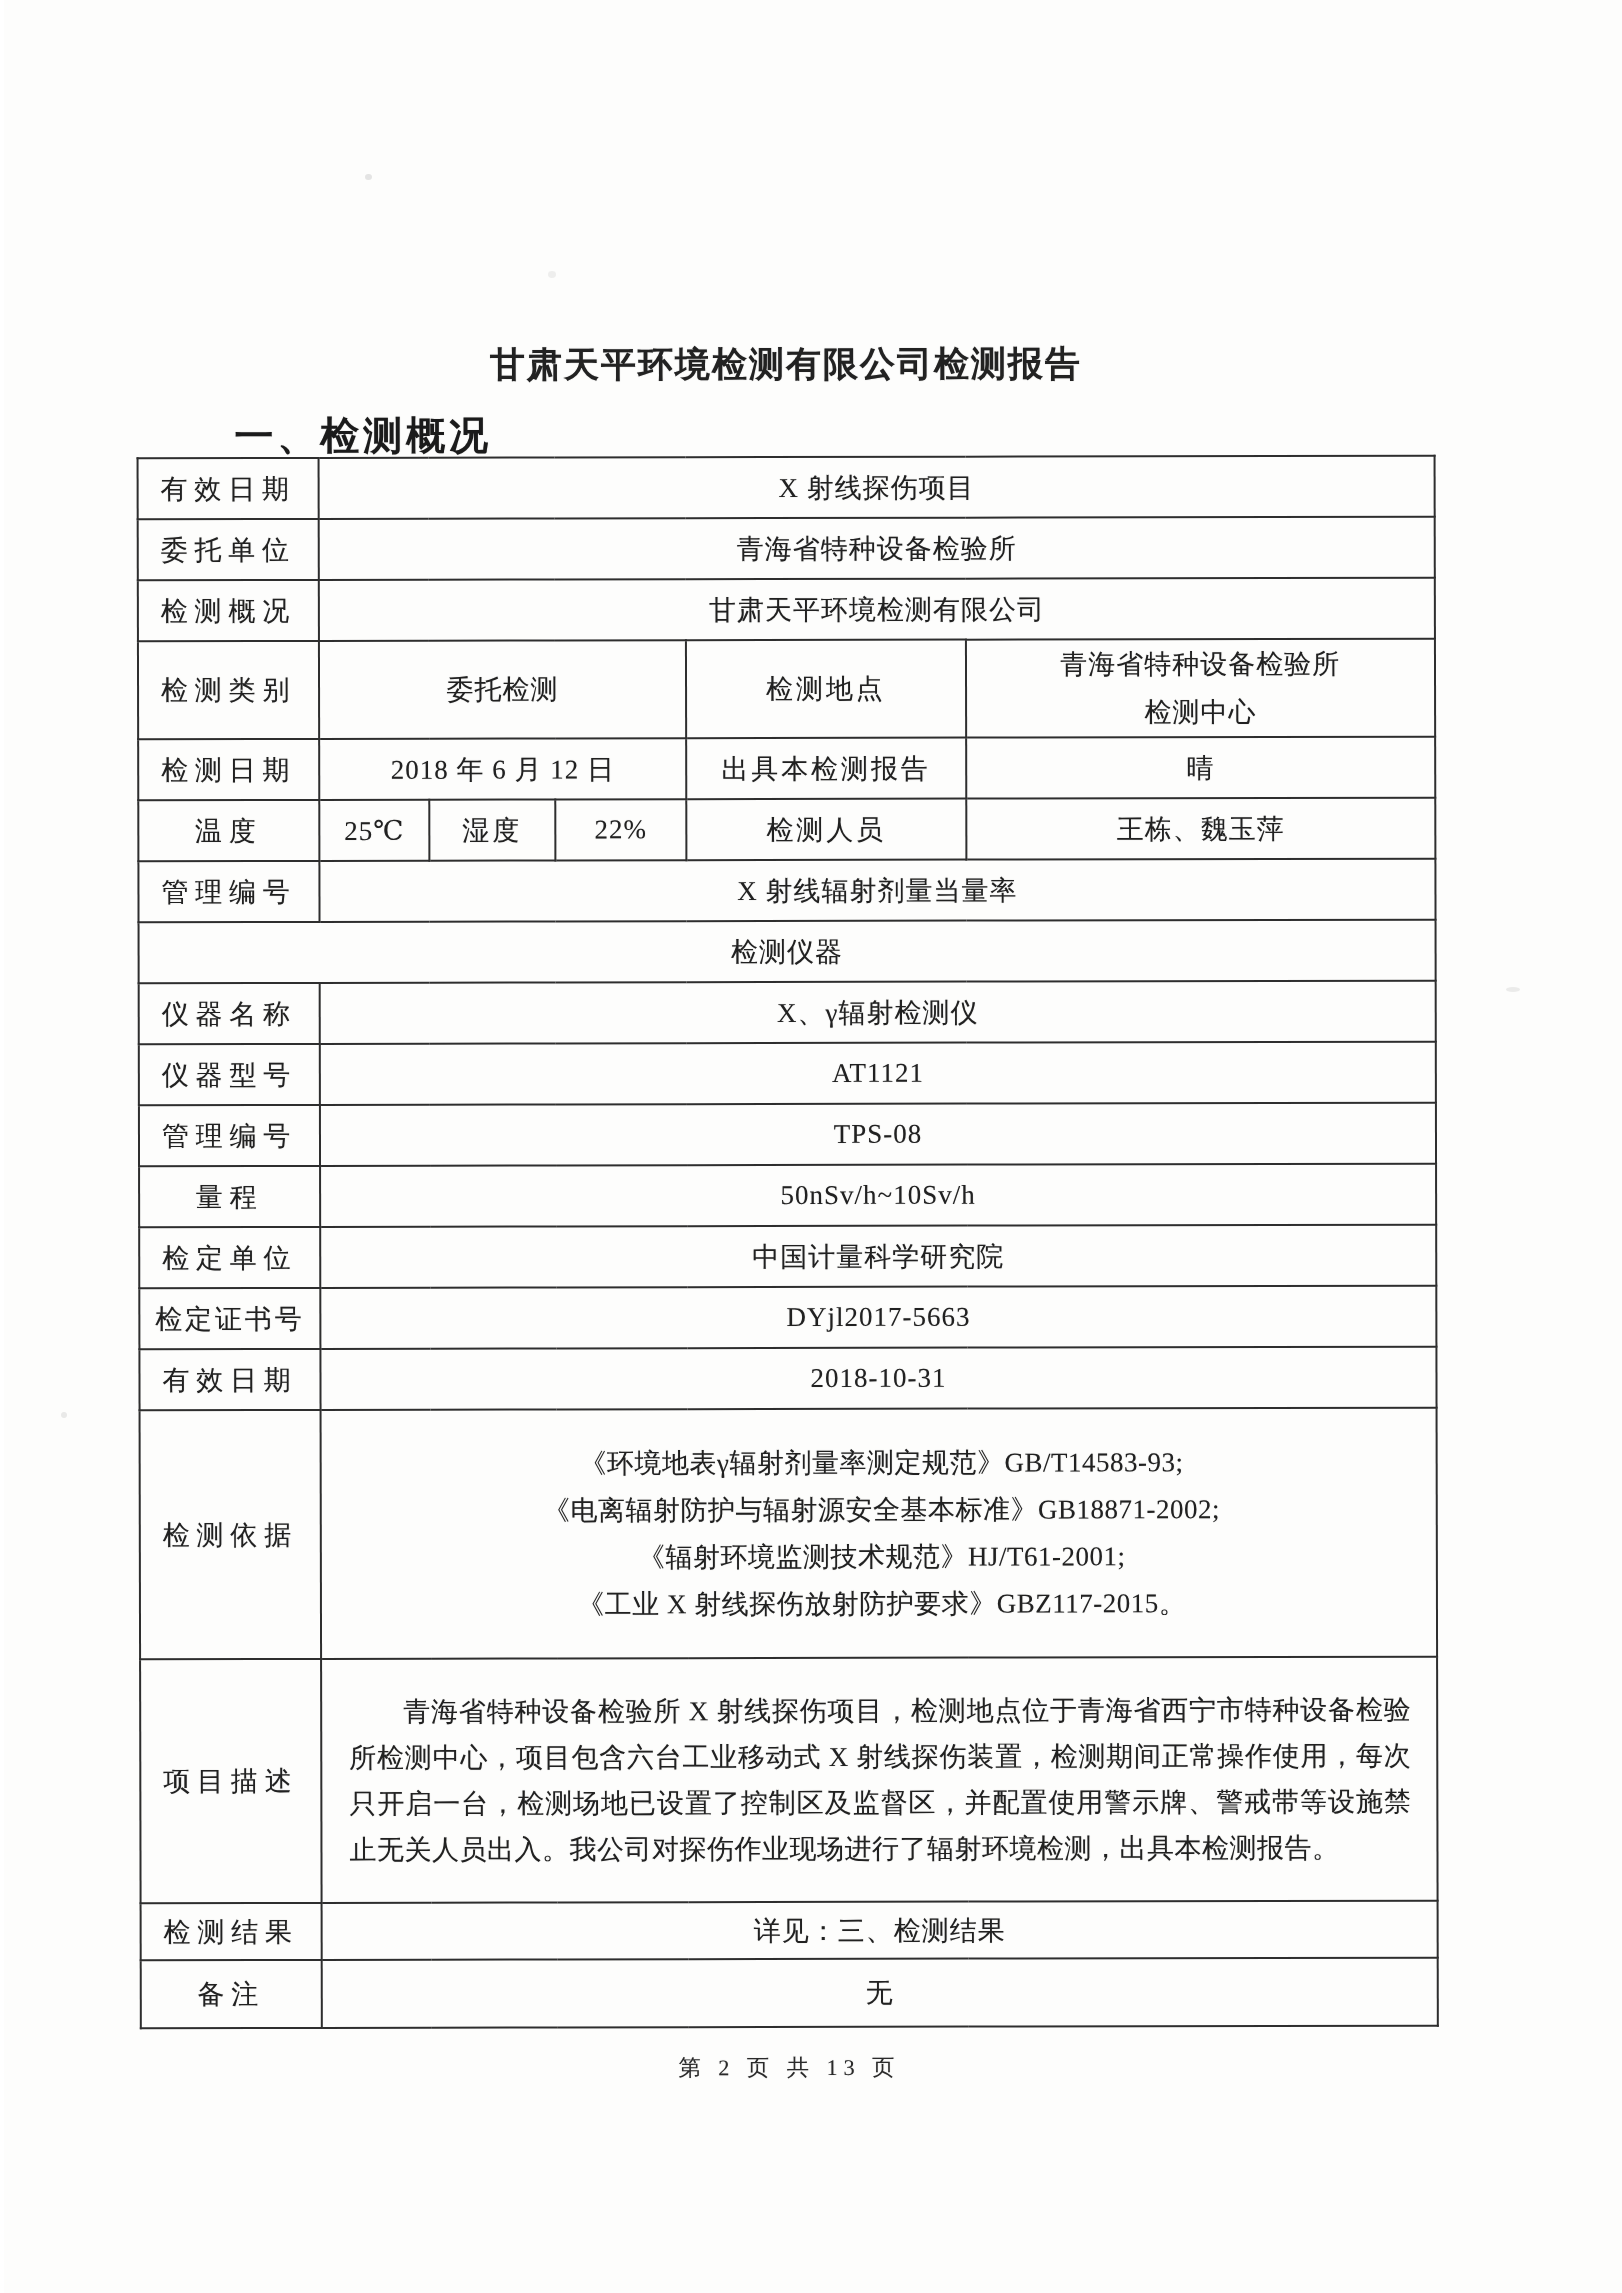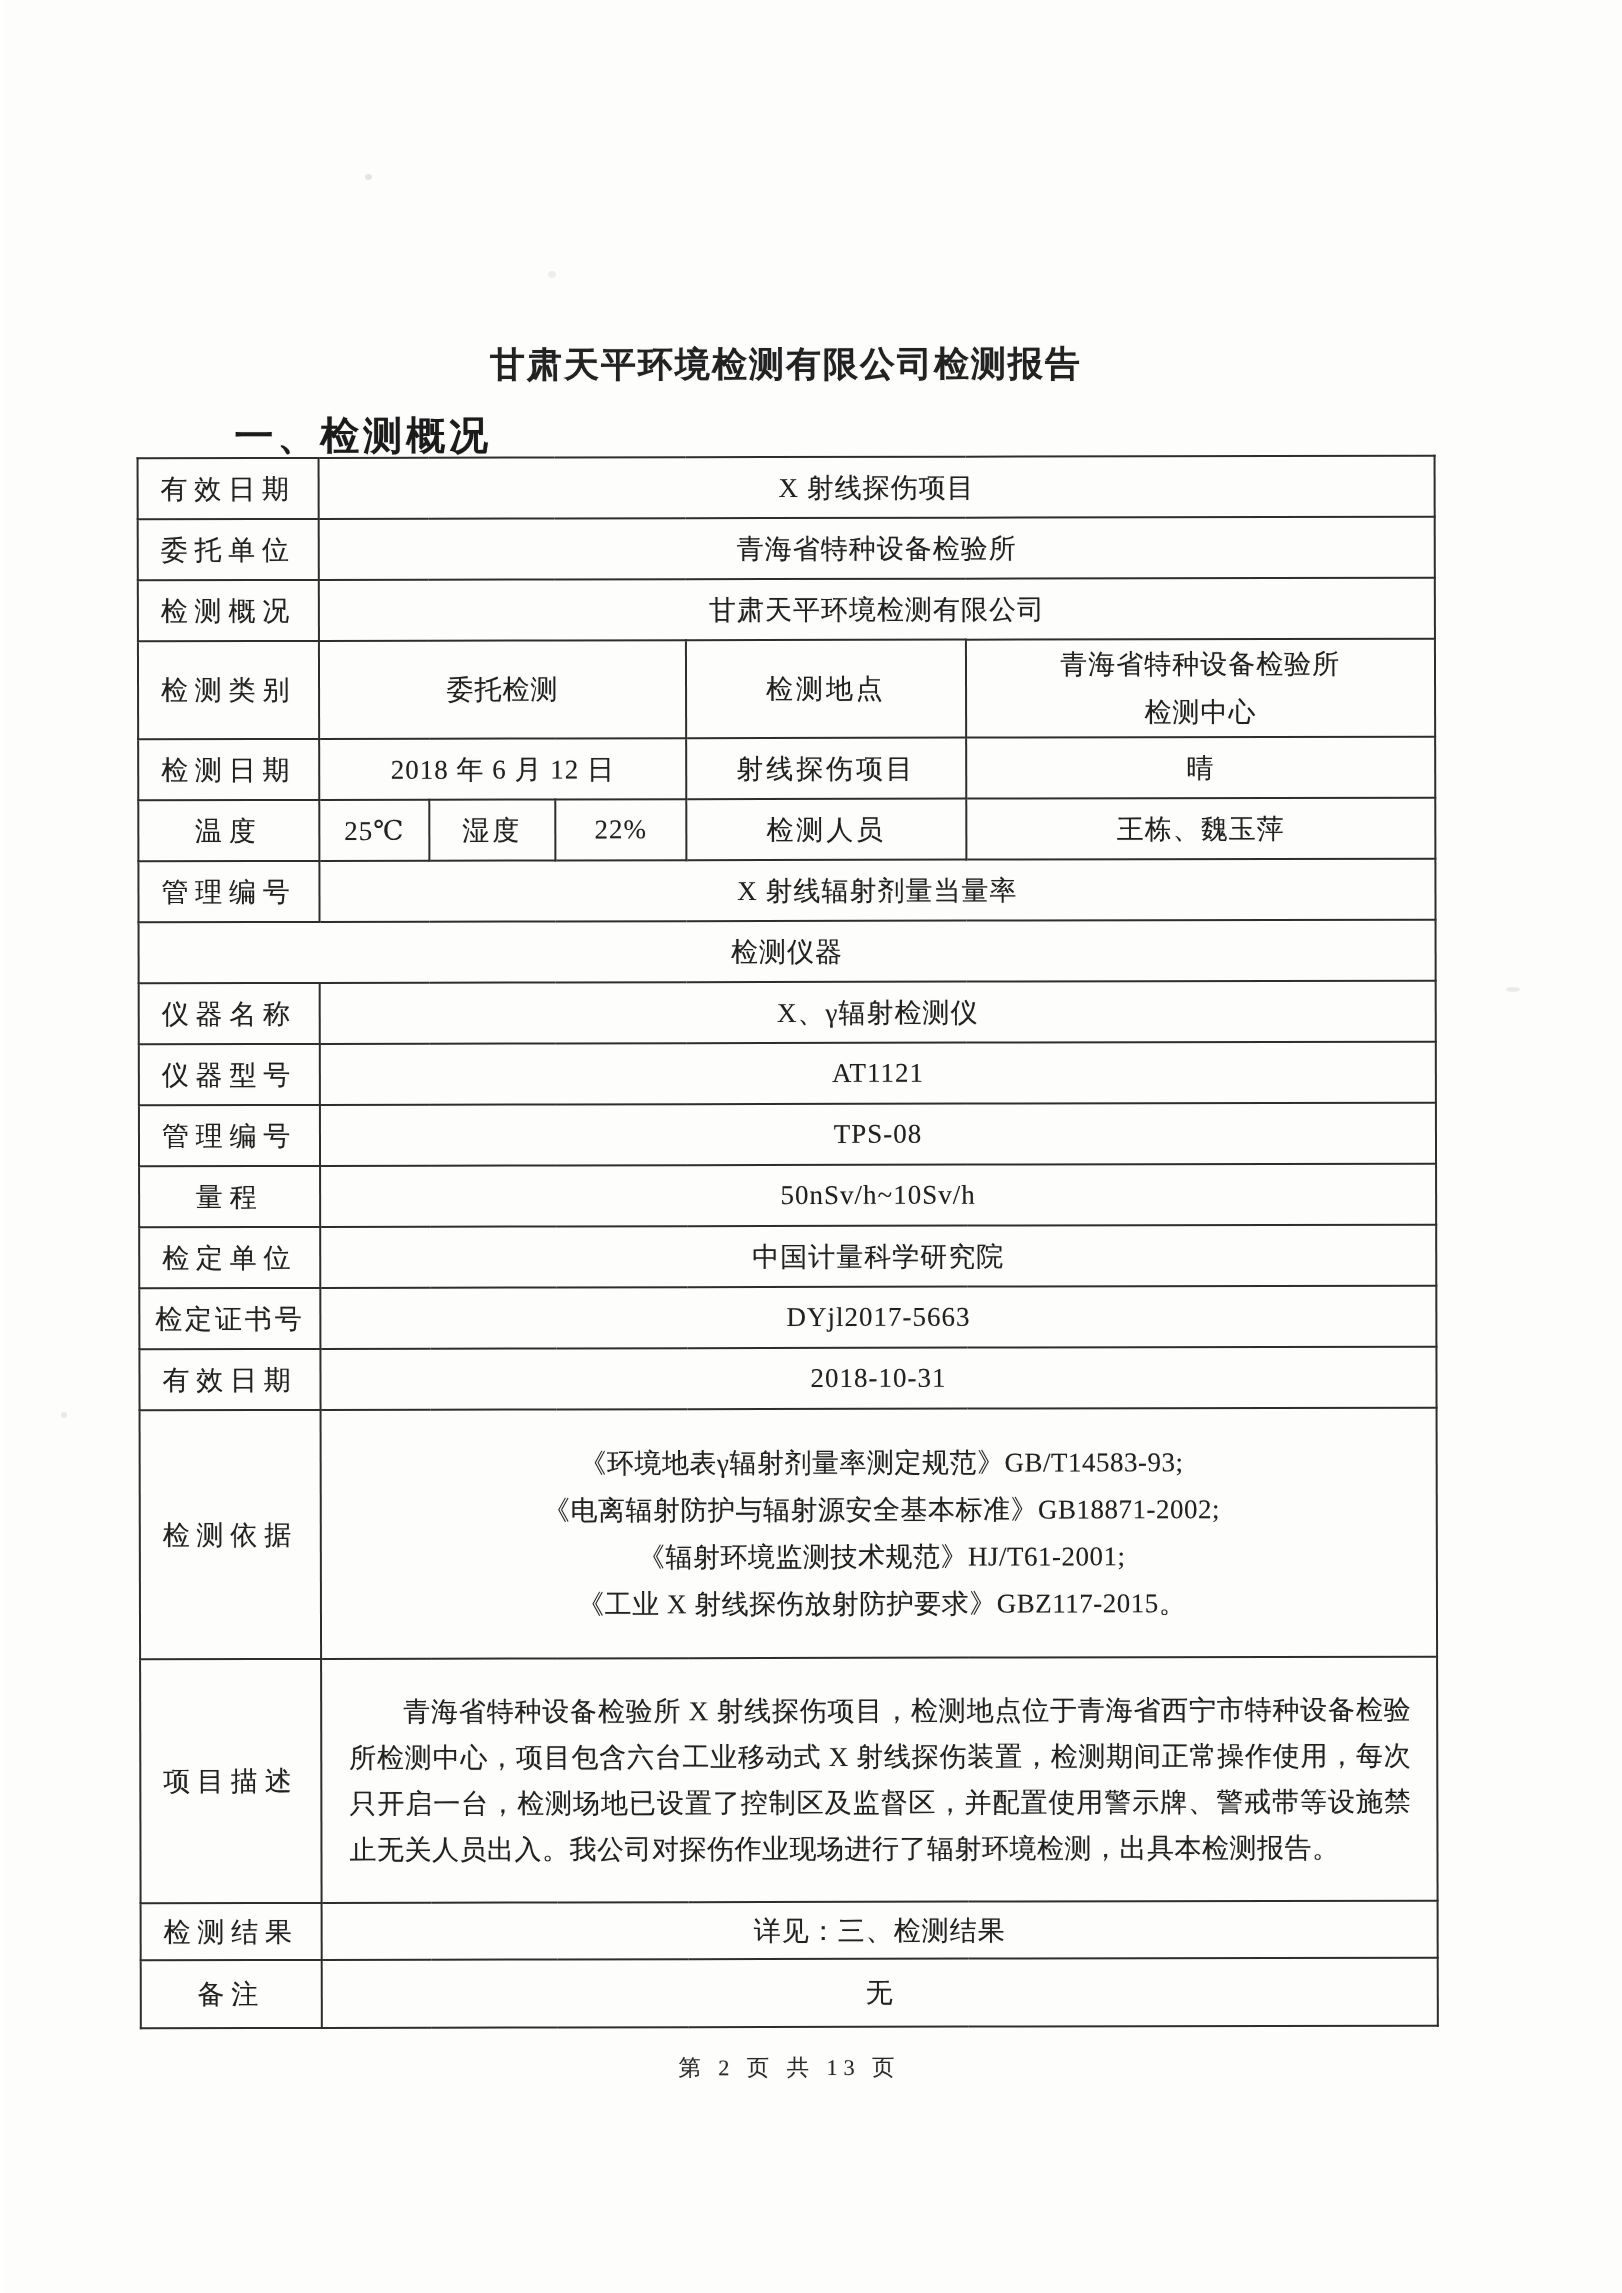--- a/index.html
+++ b/index.html
@@ -143,21 +143,21 @@
         <td class="lbl-tight">检测地点</td>
         <td class="val two-line">
           <div>青海省特种设备检验所</div>
           <div>检测中心</div>
         </td>
       </tr>
 
       <tr class="row-s">
         <td class="lbl">检测日期</td>
         <td class="val" colspan="3">2018 年 6 月 12 日</td>
-        <td class="lbl-tight">射线探伤项目</td>
+        <td class="lbl-tight">出具本检测报告</td>
         <td class="val">晴</td>
       </tr>
 
       <tr class="row-s">
         <td class="lbl">温度</td>
         <td class="val">25℃</td>
         <td class="lbl-tight">湿度</td>
         <td class="val">22%</td>
         <td class="lbl-tight">检测人员</td>
         <td class="val">王栋、魏玉萍</td>

